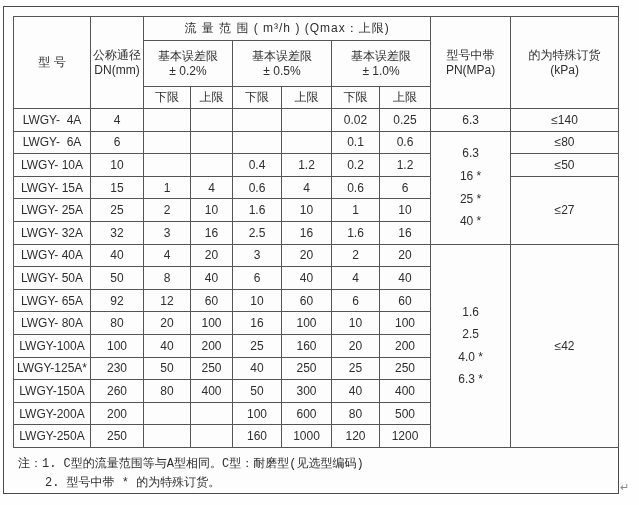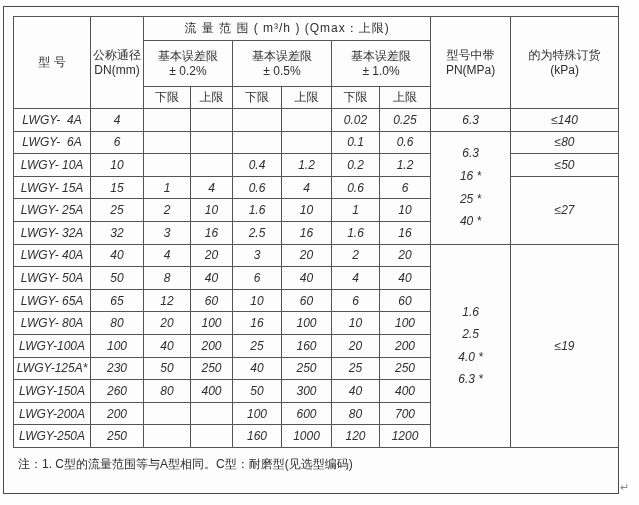--- a/index.html
+++ b/index.html
@@ -37,21 +37,21 @@
     text-align: center;
     vertical-align: middle;
     font-size: 12px;
     font-weight: normal;
     padding: 0;
     overflow: hidden;
   }
   tr.hr1 { height: 24px; }
   tr.hr2 { height: 46px; }
   tr.hr3 { height: 22px; }
-  tr.body-row { height: 22.6px; font-style: italic; }
+  tr.body-row { height: 22.6px; }
   th.multiline, td.multiline { white-space: pre-line; line-height: 15px; }
   th.flow-title { letter-spacing: 1px; }
   td.model-cell {
     text-align: left;
     padding-left: 6px;
     white-space: pre;
   }
   td.pn-stack {
     white-space: pre-line;
     line-height: 22.6px;
@@ -59,21 +59,21 @@
   }
   td.pn-offset {
     padding-top: 45px;
   }
   .notes {
     margin: 7px 0 0 14px;
     font-size: 12px;
     color: #2e2e2e;
     line-height: 19px;
   }
-  .note-line { white-space: pre; }
+  .note-line { white-space: pre; font-family: Liberation Mono, monospace; }
   .note-line.indent { padding-left: 27px; }
   .return-mark {
     position: absolute;
     left: 620px;
     top: 481px;
     font-size: 11px;
     color: #8a8a8a;
   }
 </style>
 </head>
@@ -199,35 +199,35 @@
             <td>4</td>
             <td>20</td>
             <td>3</td>
             <td>20</td>
             <td>2</td>
             <td>20</td>
             <td class="pn-stack pn-offset" rowspan="9">1.6
 2.5
 4.0 *
 6.3 *</td>
-            <td rowspan="9">≤19</td>
+            <td rowspan="9">≤42</td>
           </tr>
           <tr class="body-row">
             <td class="model-cell">LWGY- 50A</td>
             <td>50</td>
             <td>8</td>
             <td>40</td>
             <td>6</td>
             <td>40</td>
             <td>4</td>
             <td>40</td>
           </tr>
           <tr class="body-row">
             <td class="model-cell">LWGY- 65A</td>
-            <td>65</td>
+            <td>92</td>
             <td>12</td>
             <td>60</td>
             <td>10</td>
             <td>60</td>
             <td>6</td>
             <td>60</td>
           </tr>
           <tr class="body-row">
             <td class="model-cell">LWGY- 80A</td>
             <td>80</td>
@@ -269,34 +269,35 @@
             <td>400</td>
           </tr>
           <tr class="body-row">
             <td class="model-cell">LWGY-200A</td>
             <td>200</td>
             <td></td>
             <td></td>
             <td>100</td>
             <td>600</td>
             <td>80</td>
-            <td>700</td>
+            <td>500</td>
           </tr>
           <tr class="body-row">
             <td class="model-cell">LWGY-250A</td>
             <td>250</td>
             <td></td>
             <td></td>
             <td>160</td>
             <td>1000</td>
             <td>120</td>
             <td>1200</td>
           </tr>
         </tbody>
     </table>
 
     <div class="notes">
       <div class="note-line"><span>注：</span><span>1. C型的流量范围等与A型相同。C型：耐磨型(见选型编码)</span></div>
+      <div class="note-line indent"><span>2. 型号中带 * 的为特殊订货。</span></div>
     </div>
   </div>
 
   <span class="return-mark">↵</span>
 </div>
 
 </body></html>

